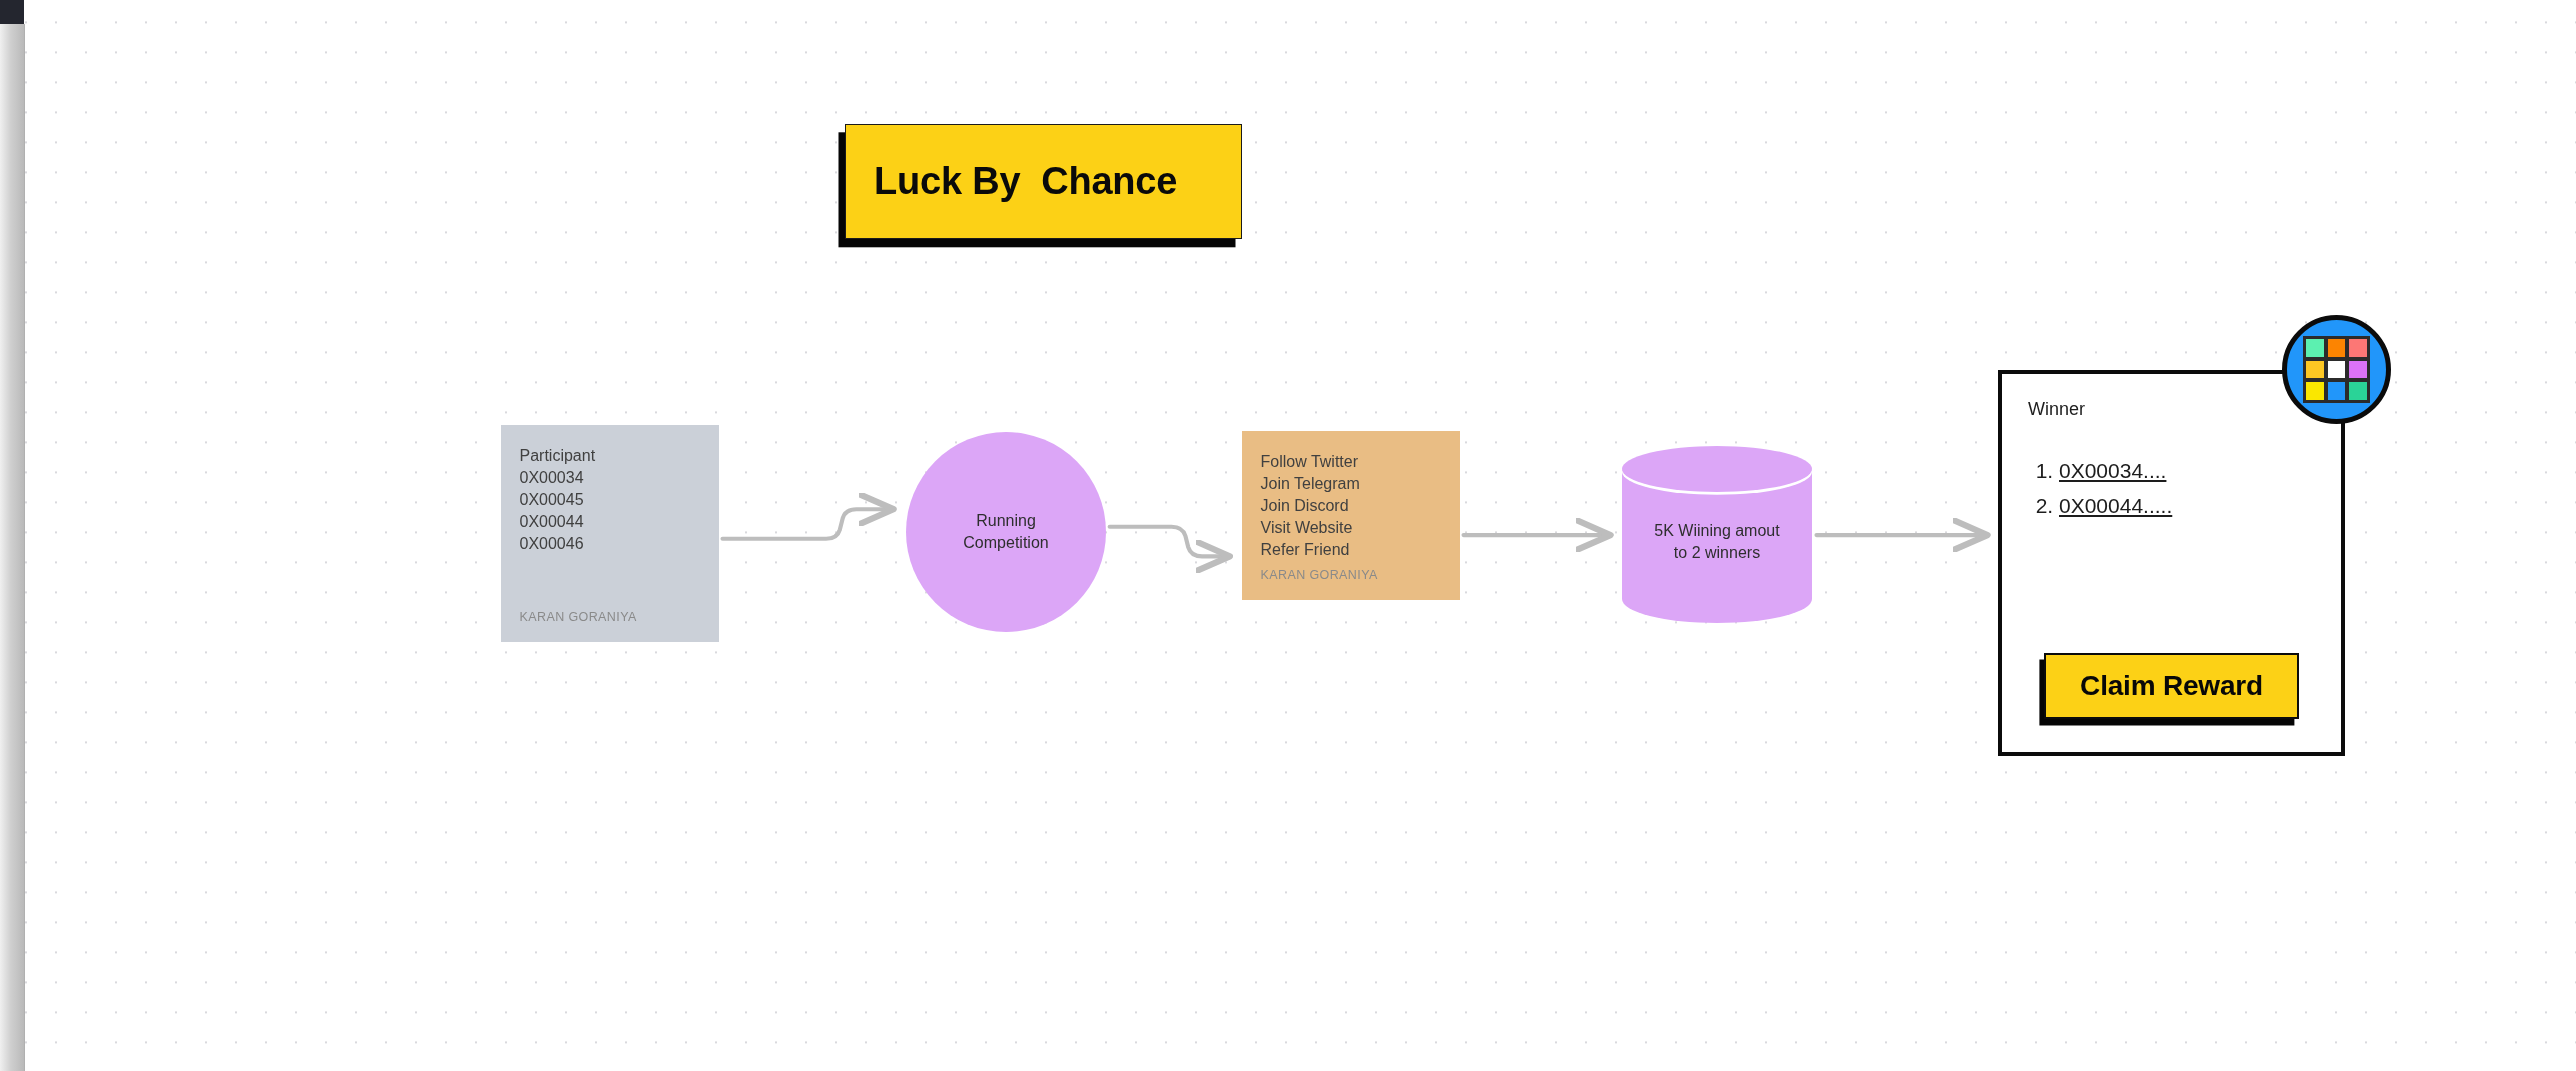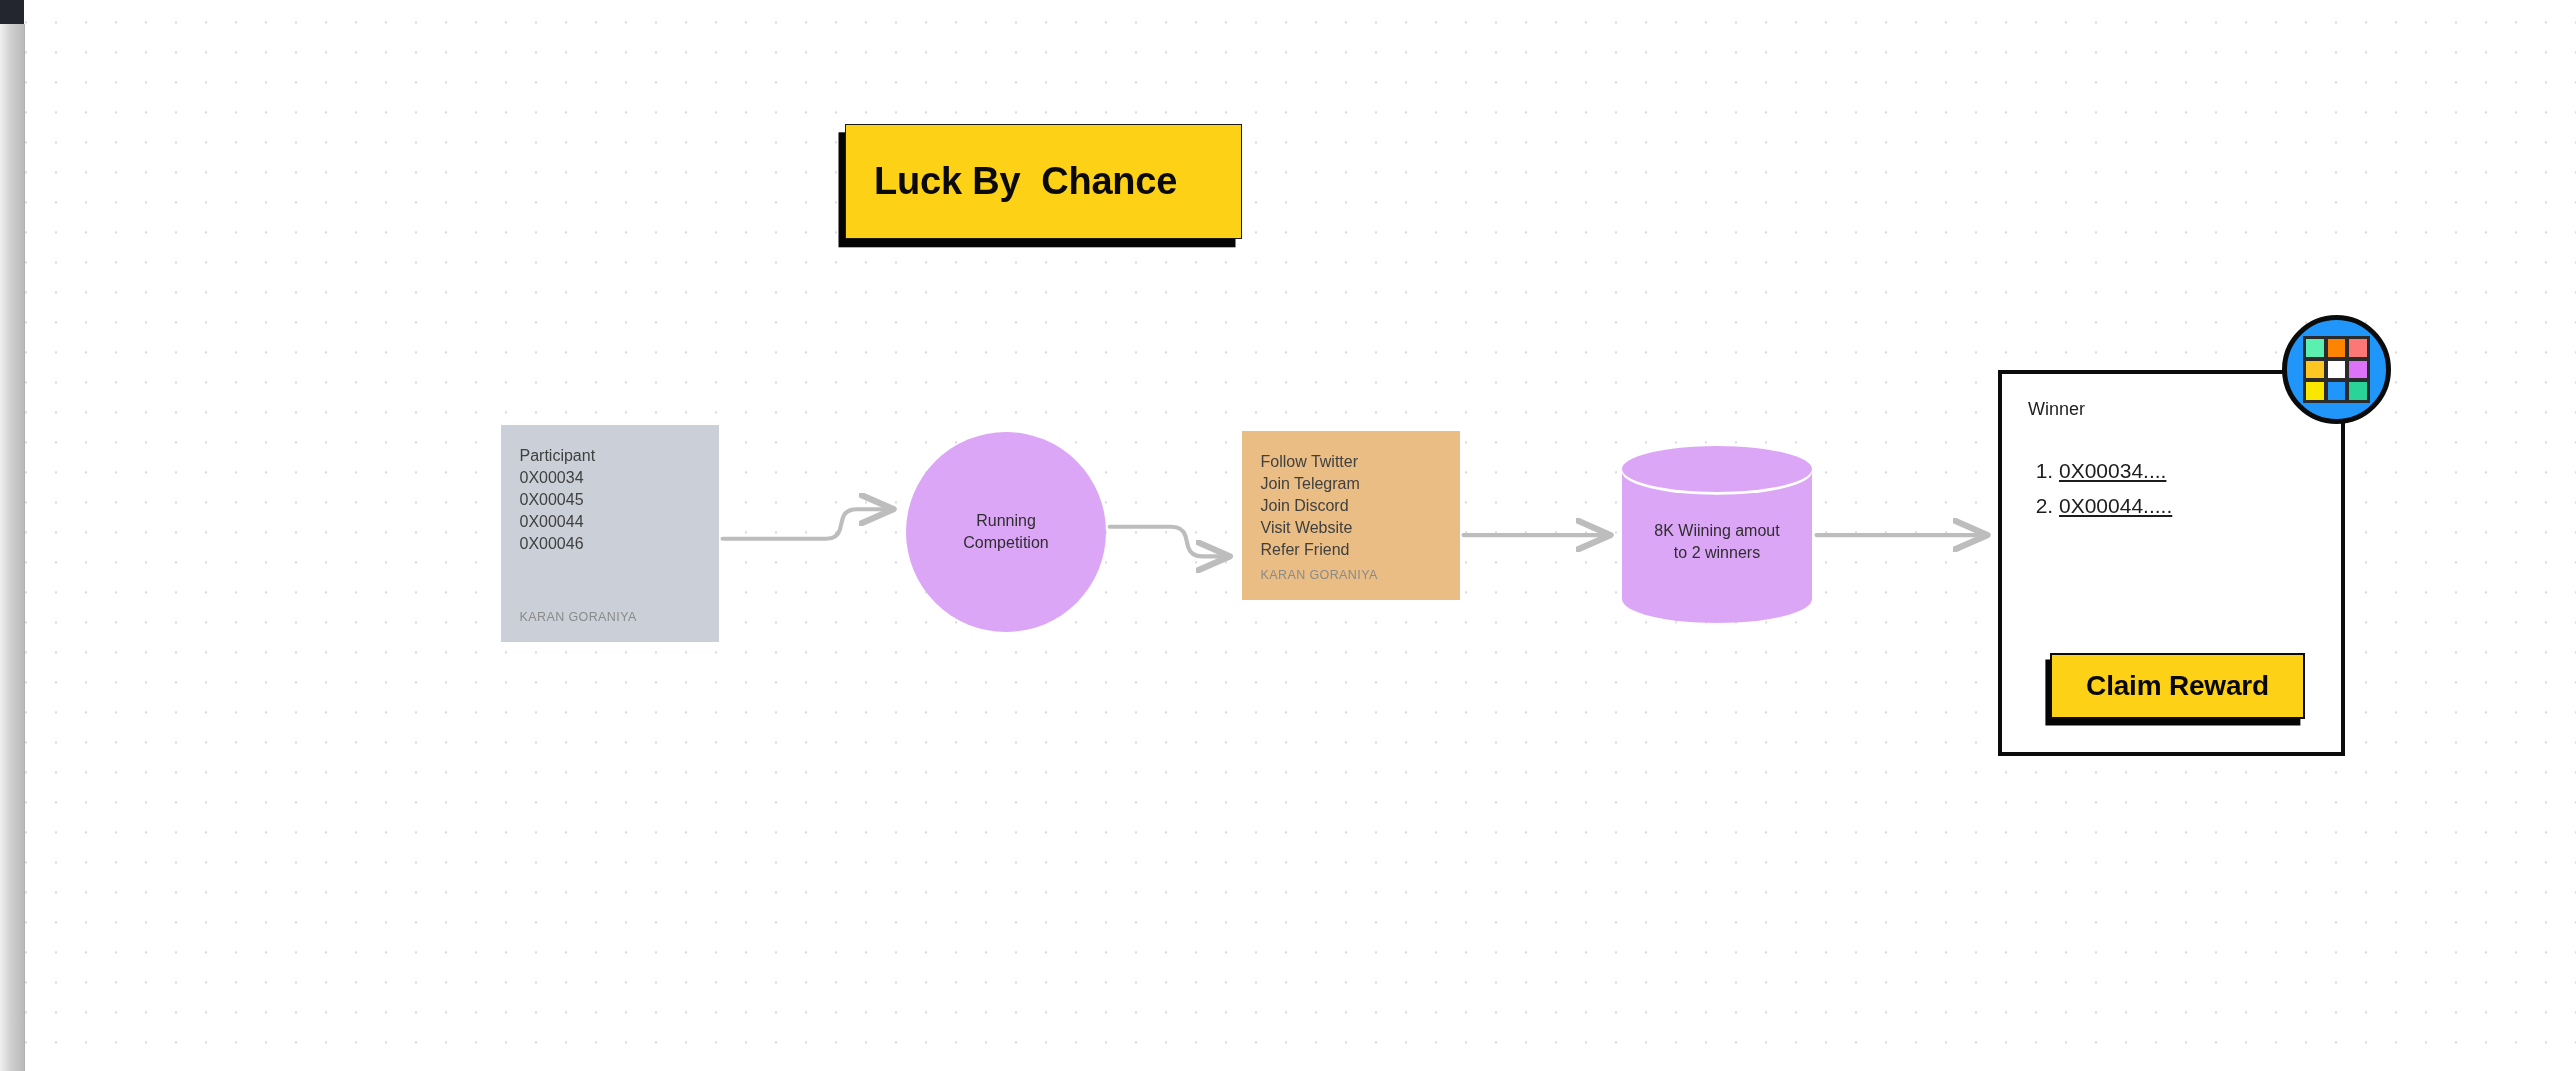--- a/index.html
+++ b/index.html
@@ -202,21 +202,21 @@
   }
   .winner-panel ol.winner-list li {
     font-size: 21px;
     line-height: 35px;
     color: #1d1d1d;
     white-space: pre;
     text-decoration: underline;
   }
   .claim-button {
     position: absolute;
-    left: 48px;
+    left: 42px;
     top: 279px;
     width: 255px;
     height: 66px;
     background: #fcd116;
     border: 2.8px solid #0b0b0b;
     box-shadow: -4.6px 6.5px 0 0 #050505;
     box-sizing: border-box;
     display: flex;
     align-items: center;
     justify-content: center;
@@ -317,21 +317,21 @@
     <div class="line">Join Discord</div>
     <div class="line">Visit Website</div>
     <div class="line">Refer Friend</div>
     <div class="author">KARAN GORANIYA</div>
   </div>
 
   <div class="cylinder">
     <div class="cyl-body"></div>
     <div class="cyl-top"></div>
     <div class="cyl-text">
-      <div class="line">8K Wiining amout</div>
+      <div class="line">5K Wiining amout</div>
       <div class="line">to 2 winners</div>
     </div>
   </div>
 
   <div class="winner-panel">
     <div class="winner-title">Winner</div>
     <ol class="winner-list">
       <li>0X00034....</li>
       <li>0X00044.....</li>
     </ol>

